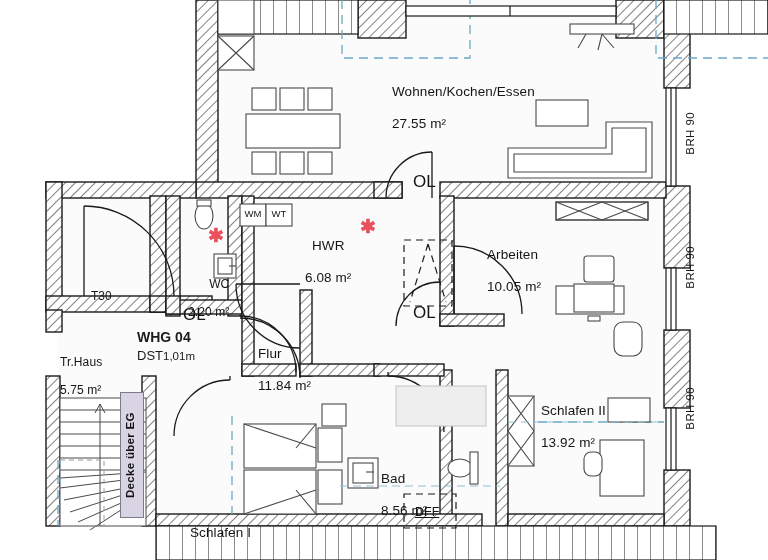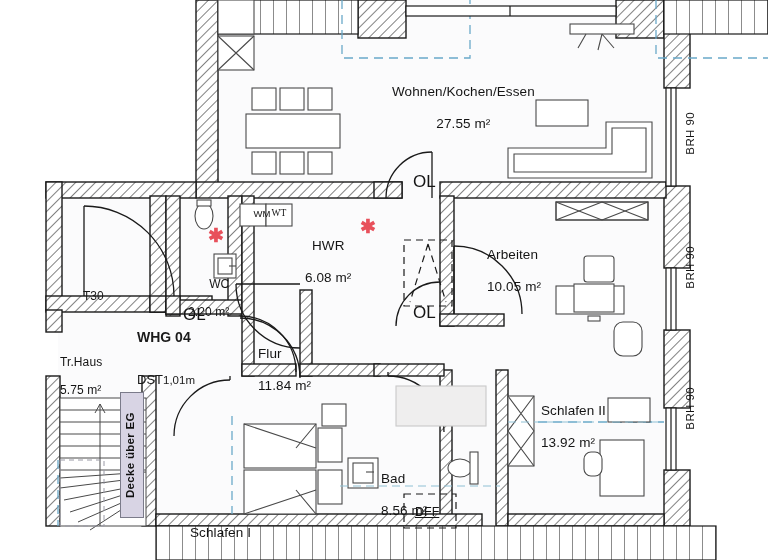--- a/index.html
+++ b/index.html
@@ -257,21 +257,21 @@
     <g fill="none" stroke="#1a1a1a" stroke-width="1.2" stroke-dasharray="7 5">
       <rect x="404" y="494" width="52" height="34"></rect>
     </g>
 
     <g stroke="#8fc0d4" stroke-width="1" stroke-dasharray="8 5">
       <line x1="340" y1="486" x2="500" y2="486"></line>
       <line x1="508" y1="422" x2="664" y2="422"></line>
     </g>
   </svg>
 
-  <div class="room-label" style="left:392px;top:68px;text-align:center;">
+  <div class="room-label" style="left:392px;top:68px;">
     <span class="nm">Wohnen/Kochen/Essen</span>
     <span class="ar">27.55 m²</span>
   </div>
 
 
   <div class="room-label small" style="left:188px;top:263px;text-align:right;">
     <span class="nm">WC</span>
     <span class="ar">2.20 m²</span>
   </div>
 
@@ -304,34 +304,34 @@
     <span class="nm">Bad</span>
     <span class="ar">8.56 m²</span>
   </div>
 
   <div class="room-label" style="left:190px;top:509px;">
     <span class="nm">Schlafen I</span>
     <span class="ar">13.67 m²</span>
   </div>
 
   <div class="bold" style="position:absolute;left:137px;top:329px;">WHG 04</div>
-  <div style="position:absolute;left:137px;top:348px;font-size:13px;margin-top:24px;">
+  <div style="position:absolute;left:137px;top:348px;font-size:13px;">
     <span>DST</span><span class="tiny">1,01m</span>
   </div>
 
-  <div class="small" style="position:absolute;left:83px;top:289px;">T30</div>
+  <div class="small" style="position:absolute;left:91px;top:289px;">T30</div>
 
   <div class="dff" style="left:415px;top:505px;">DFF</div>
 
   <div class="ol" style="left:413px;top:172px;">OL</div>
   <div class="ol" style="left:413px;top:303px;">OL</div>
   <div class="ol" style="left:183px;top:305px;">OL</div>
 
-  <div class="inl" style="left:242px;top:208px;width:40px;">WM</div>
-  <div class="inl" style="left:268px;top:208px;width:22px;font-family:Liberation Serif, serif;">WT</div>
+  <div class="inl" style="left:242px;top:208px;width:22px;">WM</div>
+  <div class="inl" style="left:268px;top:208px;width:22px;">WT</div>
 
   <div class="star" style="left:208px;top:226px;">✱</div>
   <div class="star" style="left:360px;top:217px;">✱</div>
 
   <div class="brh" style="left:684px;top:112px;">BRH 90</div>
   <div class="brh" style="left:684px;top:246px;">BRH 90</div>
   <div class="brh" style="left:684px;top:387px;">BRH 90</div>
 
   <div class="decke" style="left:120px;top:392px;width:24px;height:126px;">Decke über EG</div>
 

